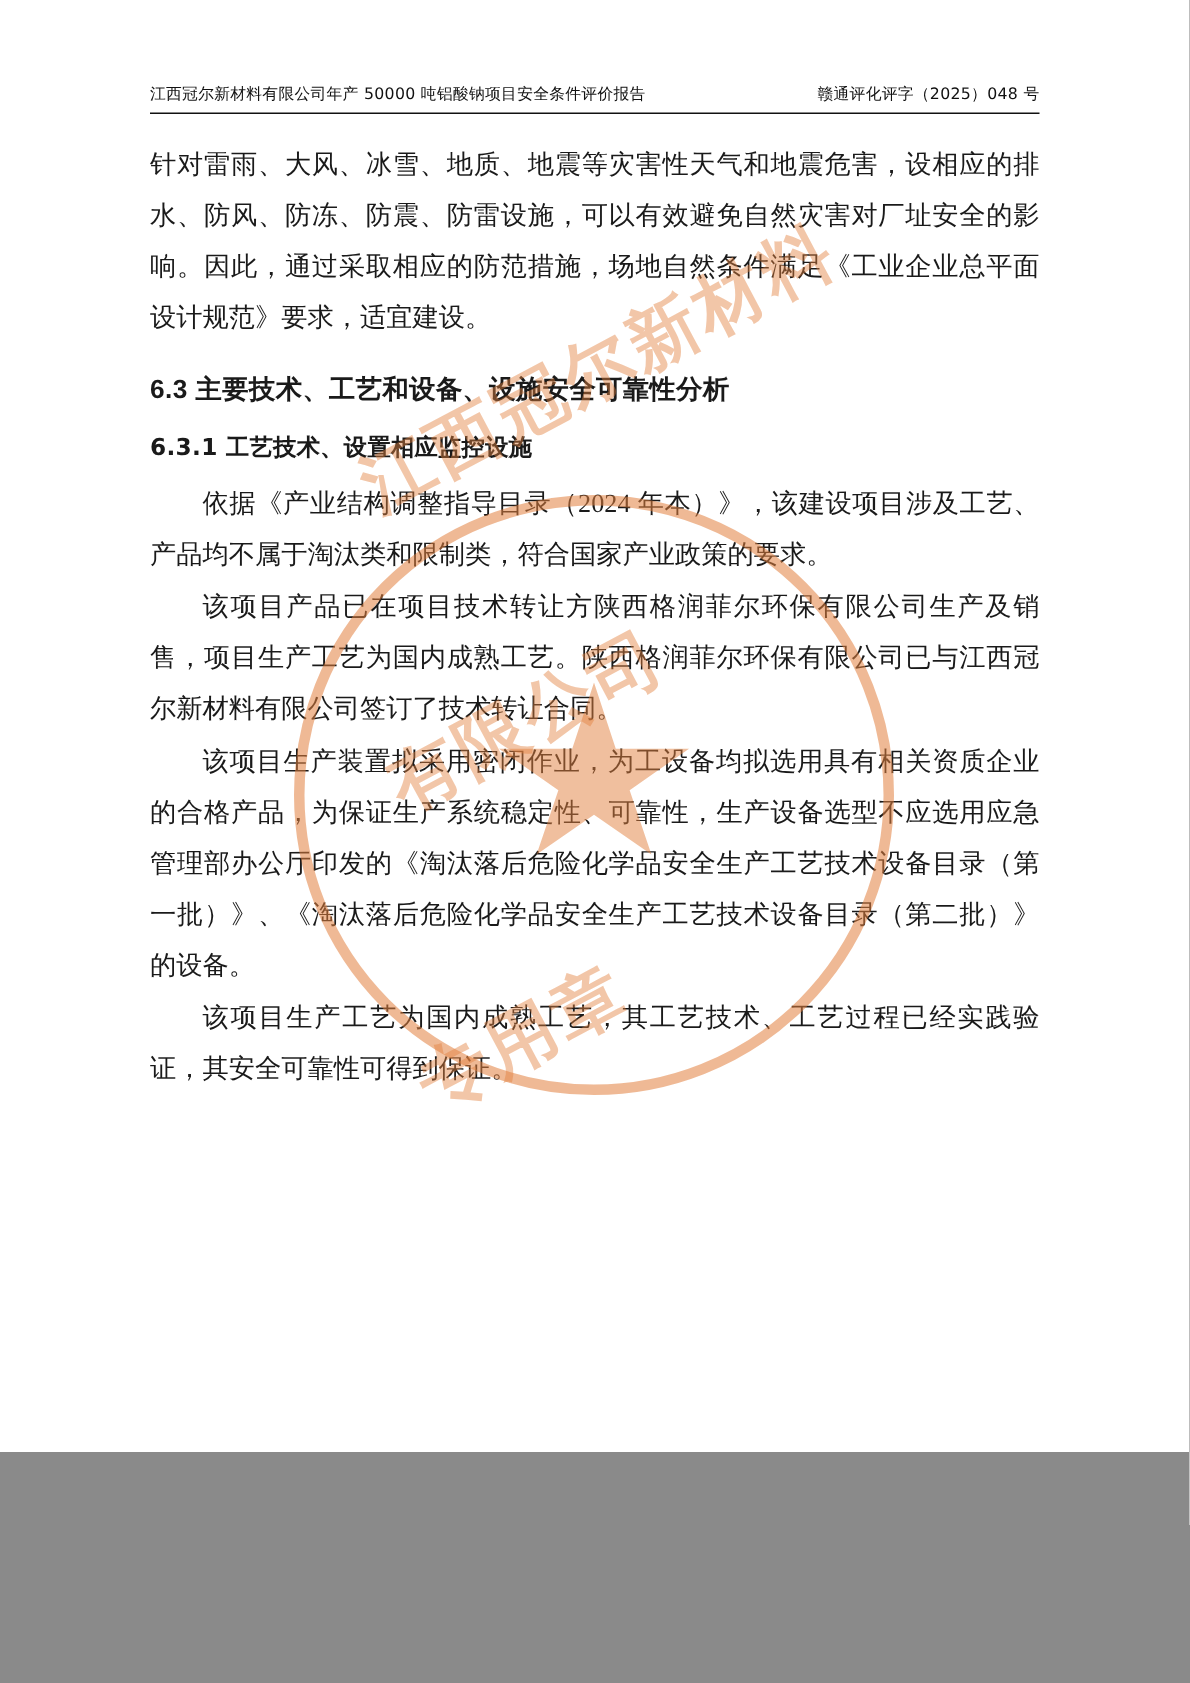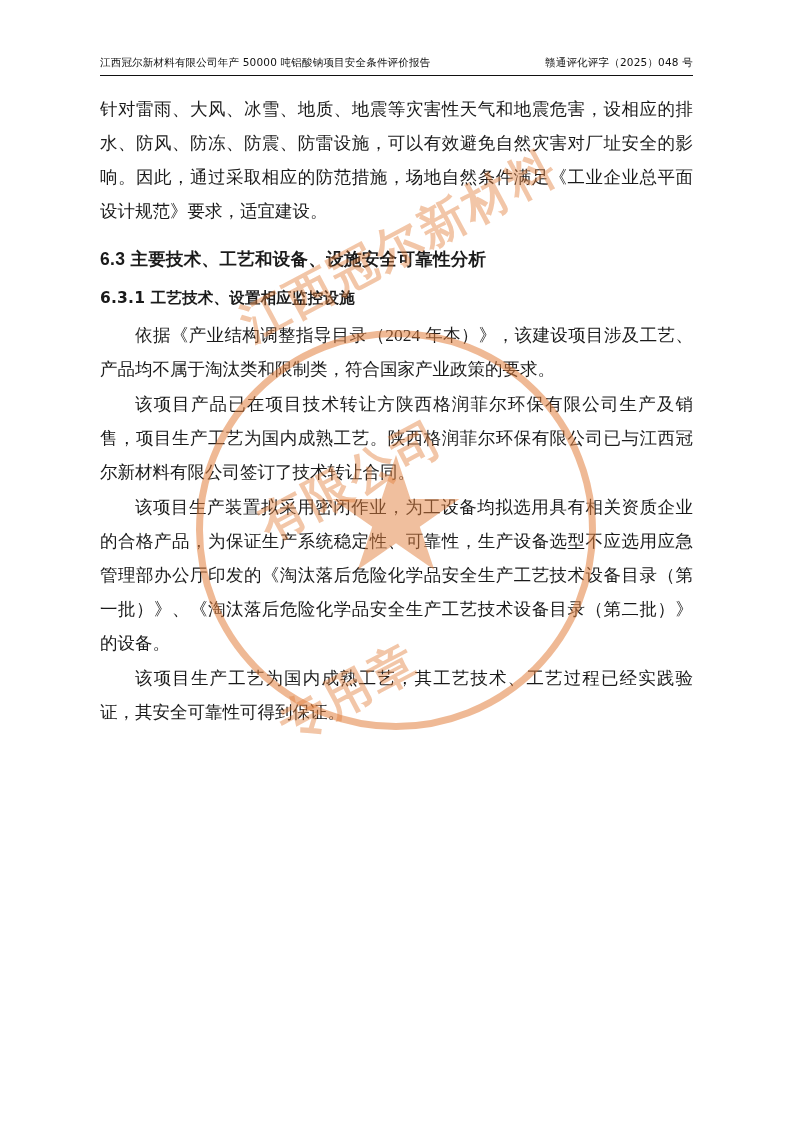--- a/index.html
+++ b/index.html
@@ -3,21 +3,21 @@
 <meta charset="utf-8">
 <style>
   html, body {
     margin: 0;
     padding: 0;
     background: #8a8a8a;
   }
   .page {
     position: relative;
     width: 793px;
-    height: 1122px;
+    height: 968px;
     background: #ffffff;
     margin: 0 auto;
     overflow: hidden;
     font-family: "Liberation Serif", serif;
     color: #1a1a1a;
   }
   .content {
     position: absolute;
     left: 100px;
     top: 56px;

